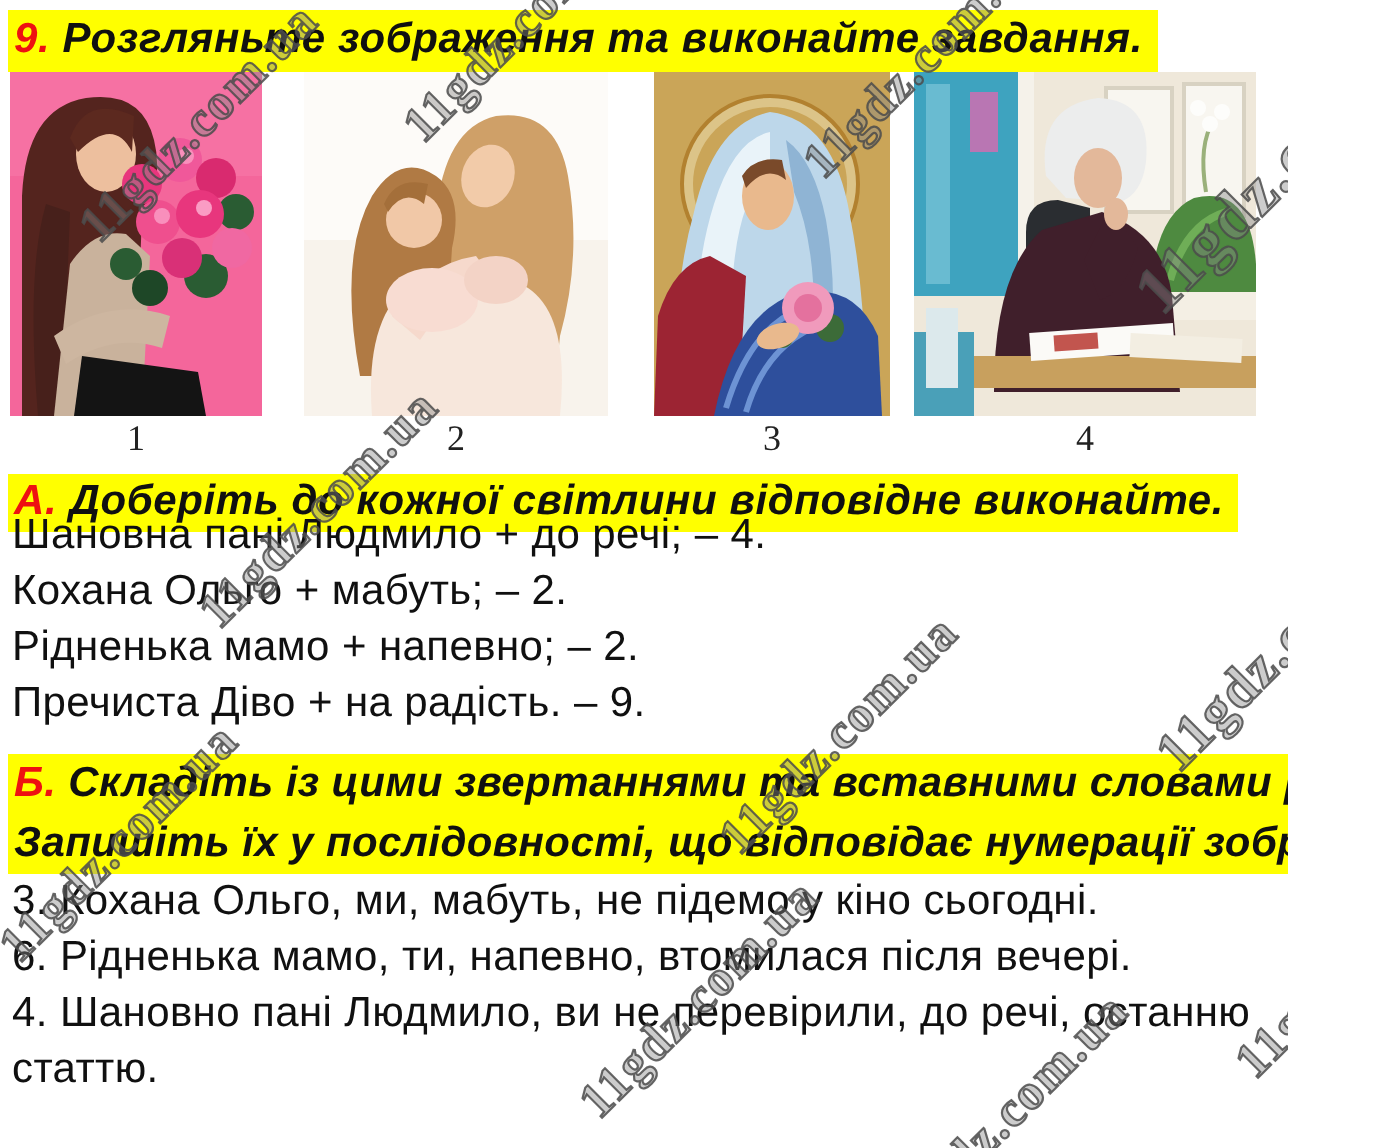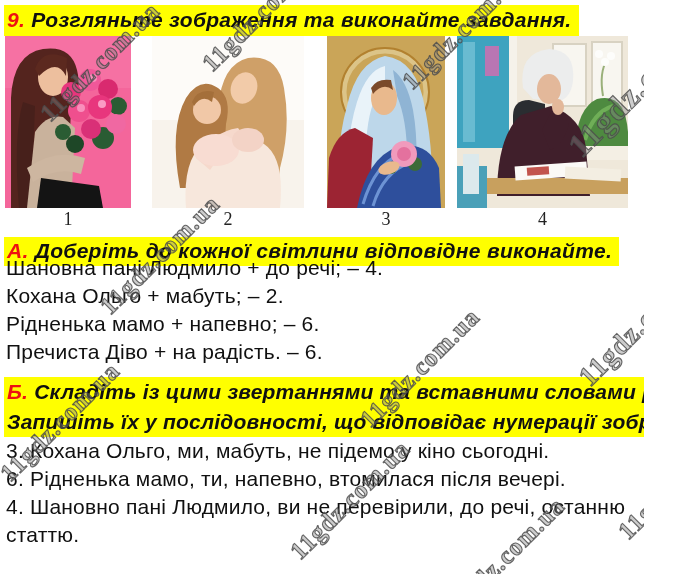--- a/index.html
+++ b/index.html
@@ -183,22 +183,22 @@
   <div class="pnum pnum3">3</div>
   <div class="pnum pnum4">4</div>
 
   <div class="sec-a-header hl">
     <span class="red">А.</span>
     <span>Доберіть до кожної світлини відповідне виконайте.</span>
   </div>
   <div class="a-items">
     <div>Шановна пані Людмило + до речі; – 4.</div>
     <div>Кохана Ольго + мабуть; – 2.</div>
-    <div>Рідненька мамо + напевно; – 6.</div>
-    <div>Пречиста Діво + на радість. – 6.</div>
+    <div>Рідненька мамо + напевно; – 2.</div>
+    <div>Пречиста Діво + на радість. – 9.</div>
   </div>
 
   <div class="sec-b-header">
     <span class="line hl"><span class="red">Б.</span> <span>Складіть із цими звертаннями та вставними словами речення.</span></span><br>
     <span class="line hl">Запишіть їх у послідовності, що відповідає нумерації зображень.</span>
   </div>
   <div class="b-items">
     <div>3. Кохана Ольго, ми, мабуть, не підемо у кіно сьогодні.</div>
     <div>6. Рідненька мамо, ти, напевно, втомилася після вечері.</div>
     <div>4. Шановно пані Людмило, ви не перевірили, до речі, останню статтю.</div>

